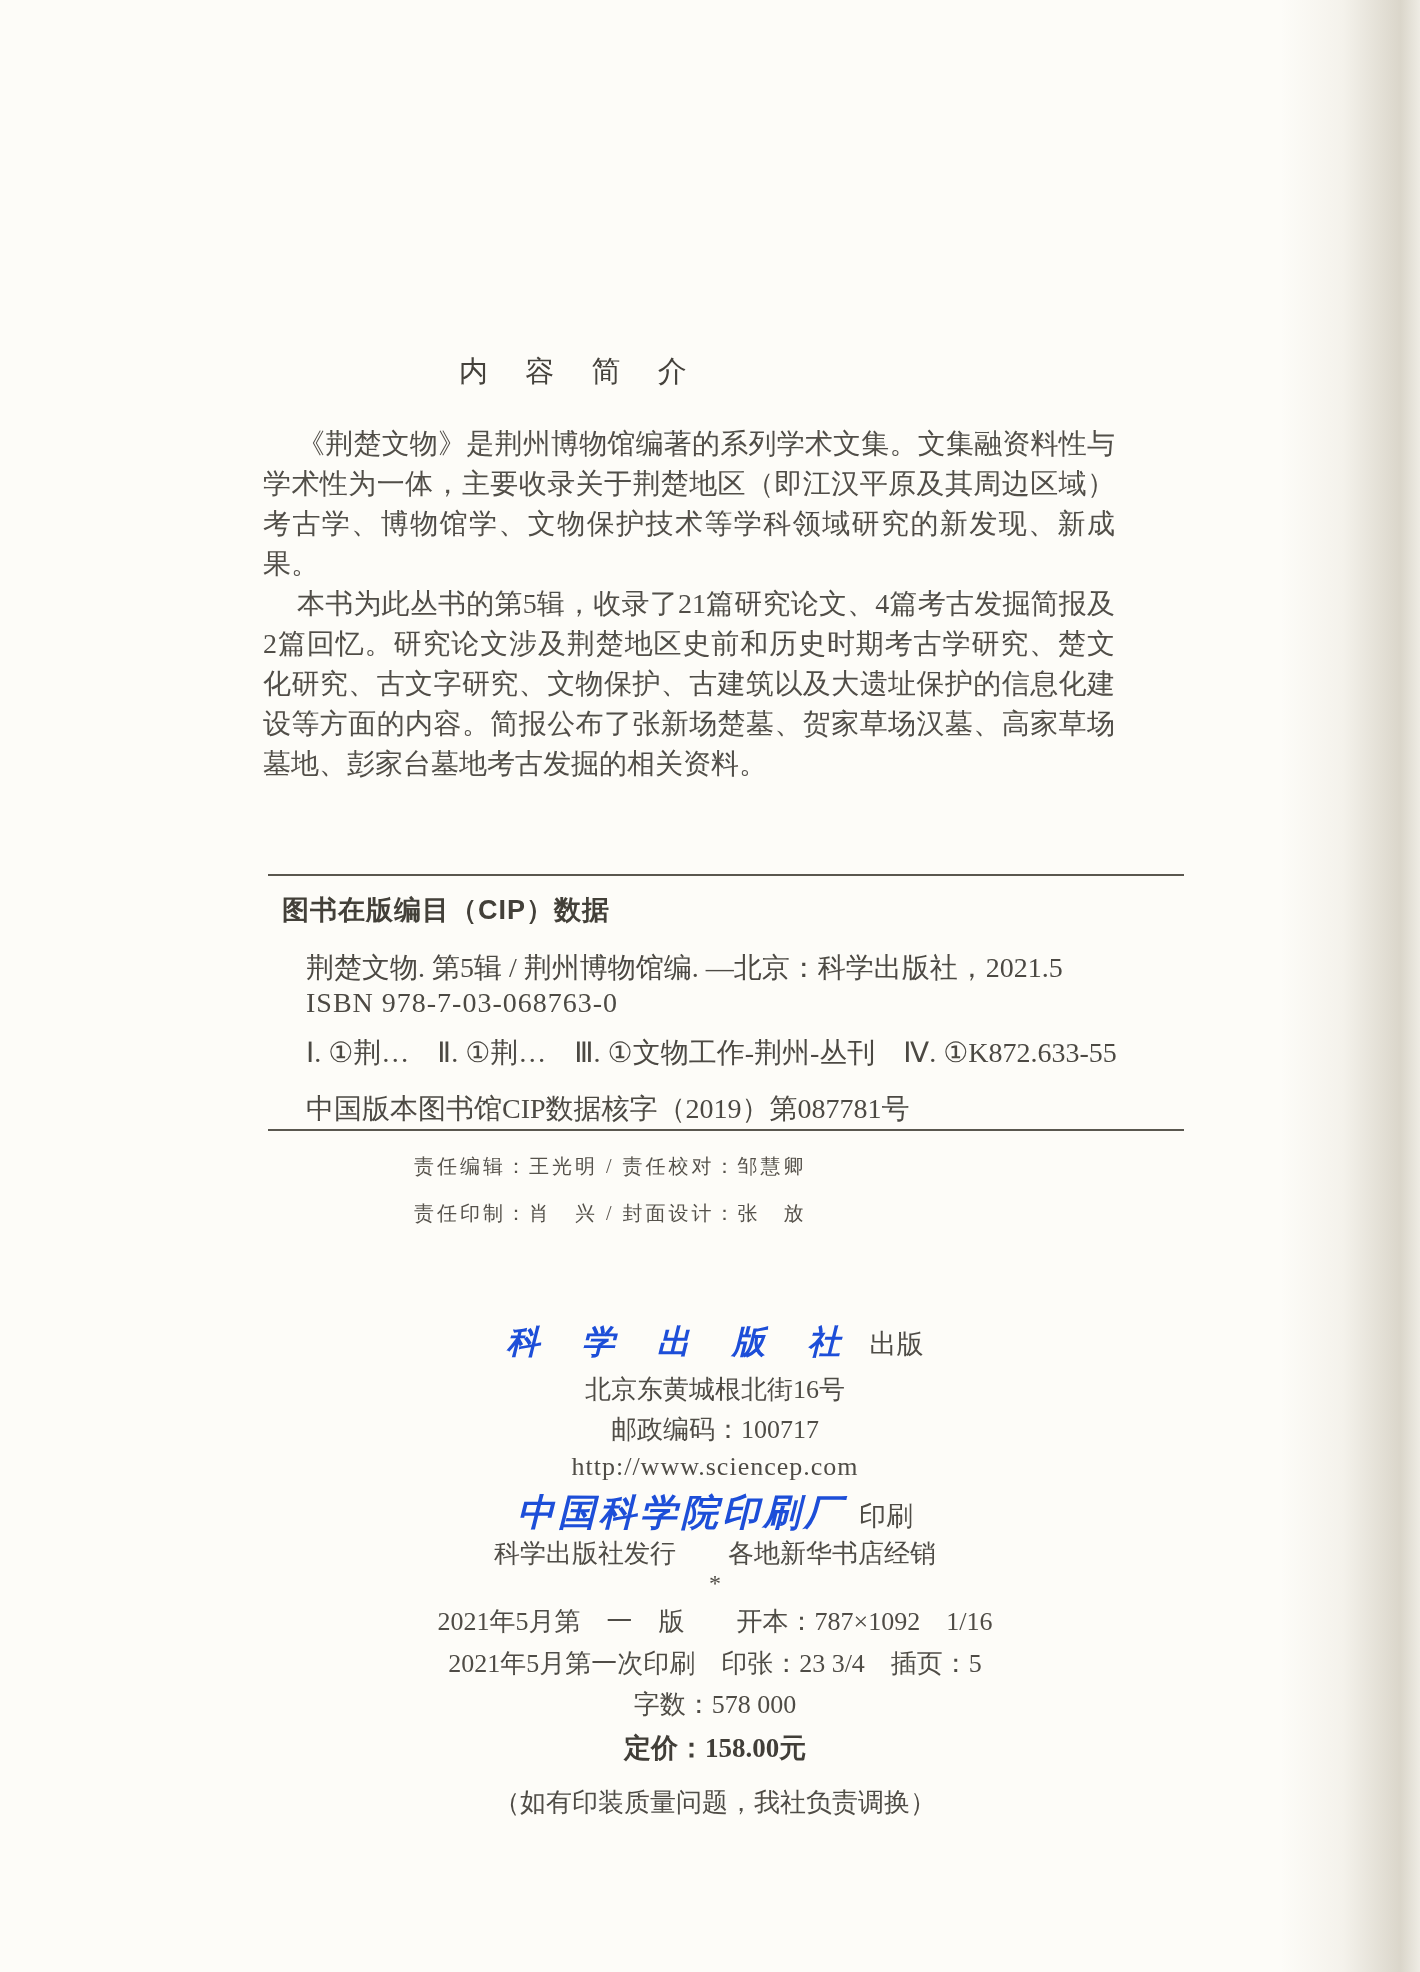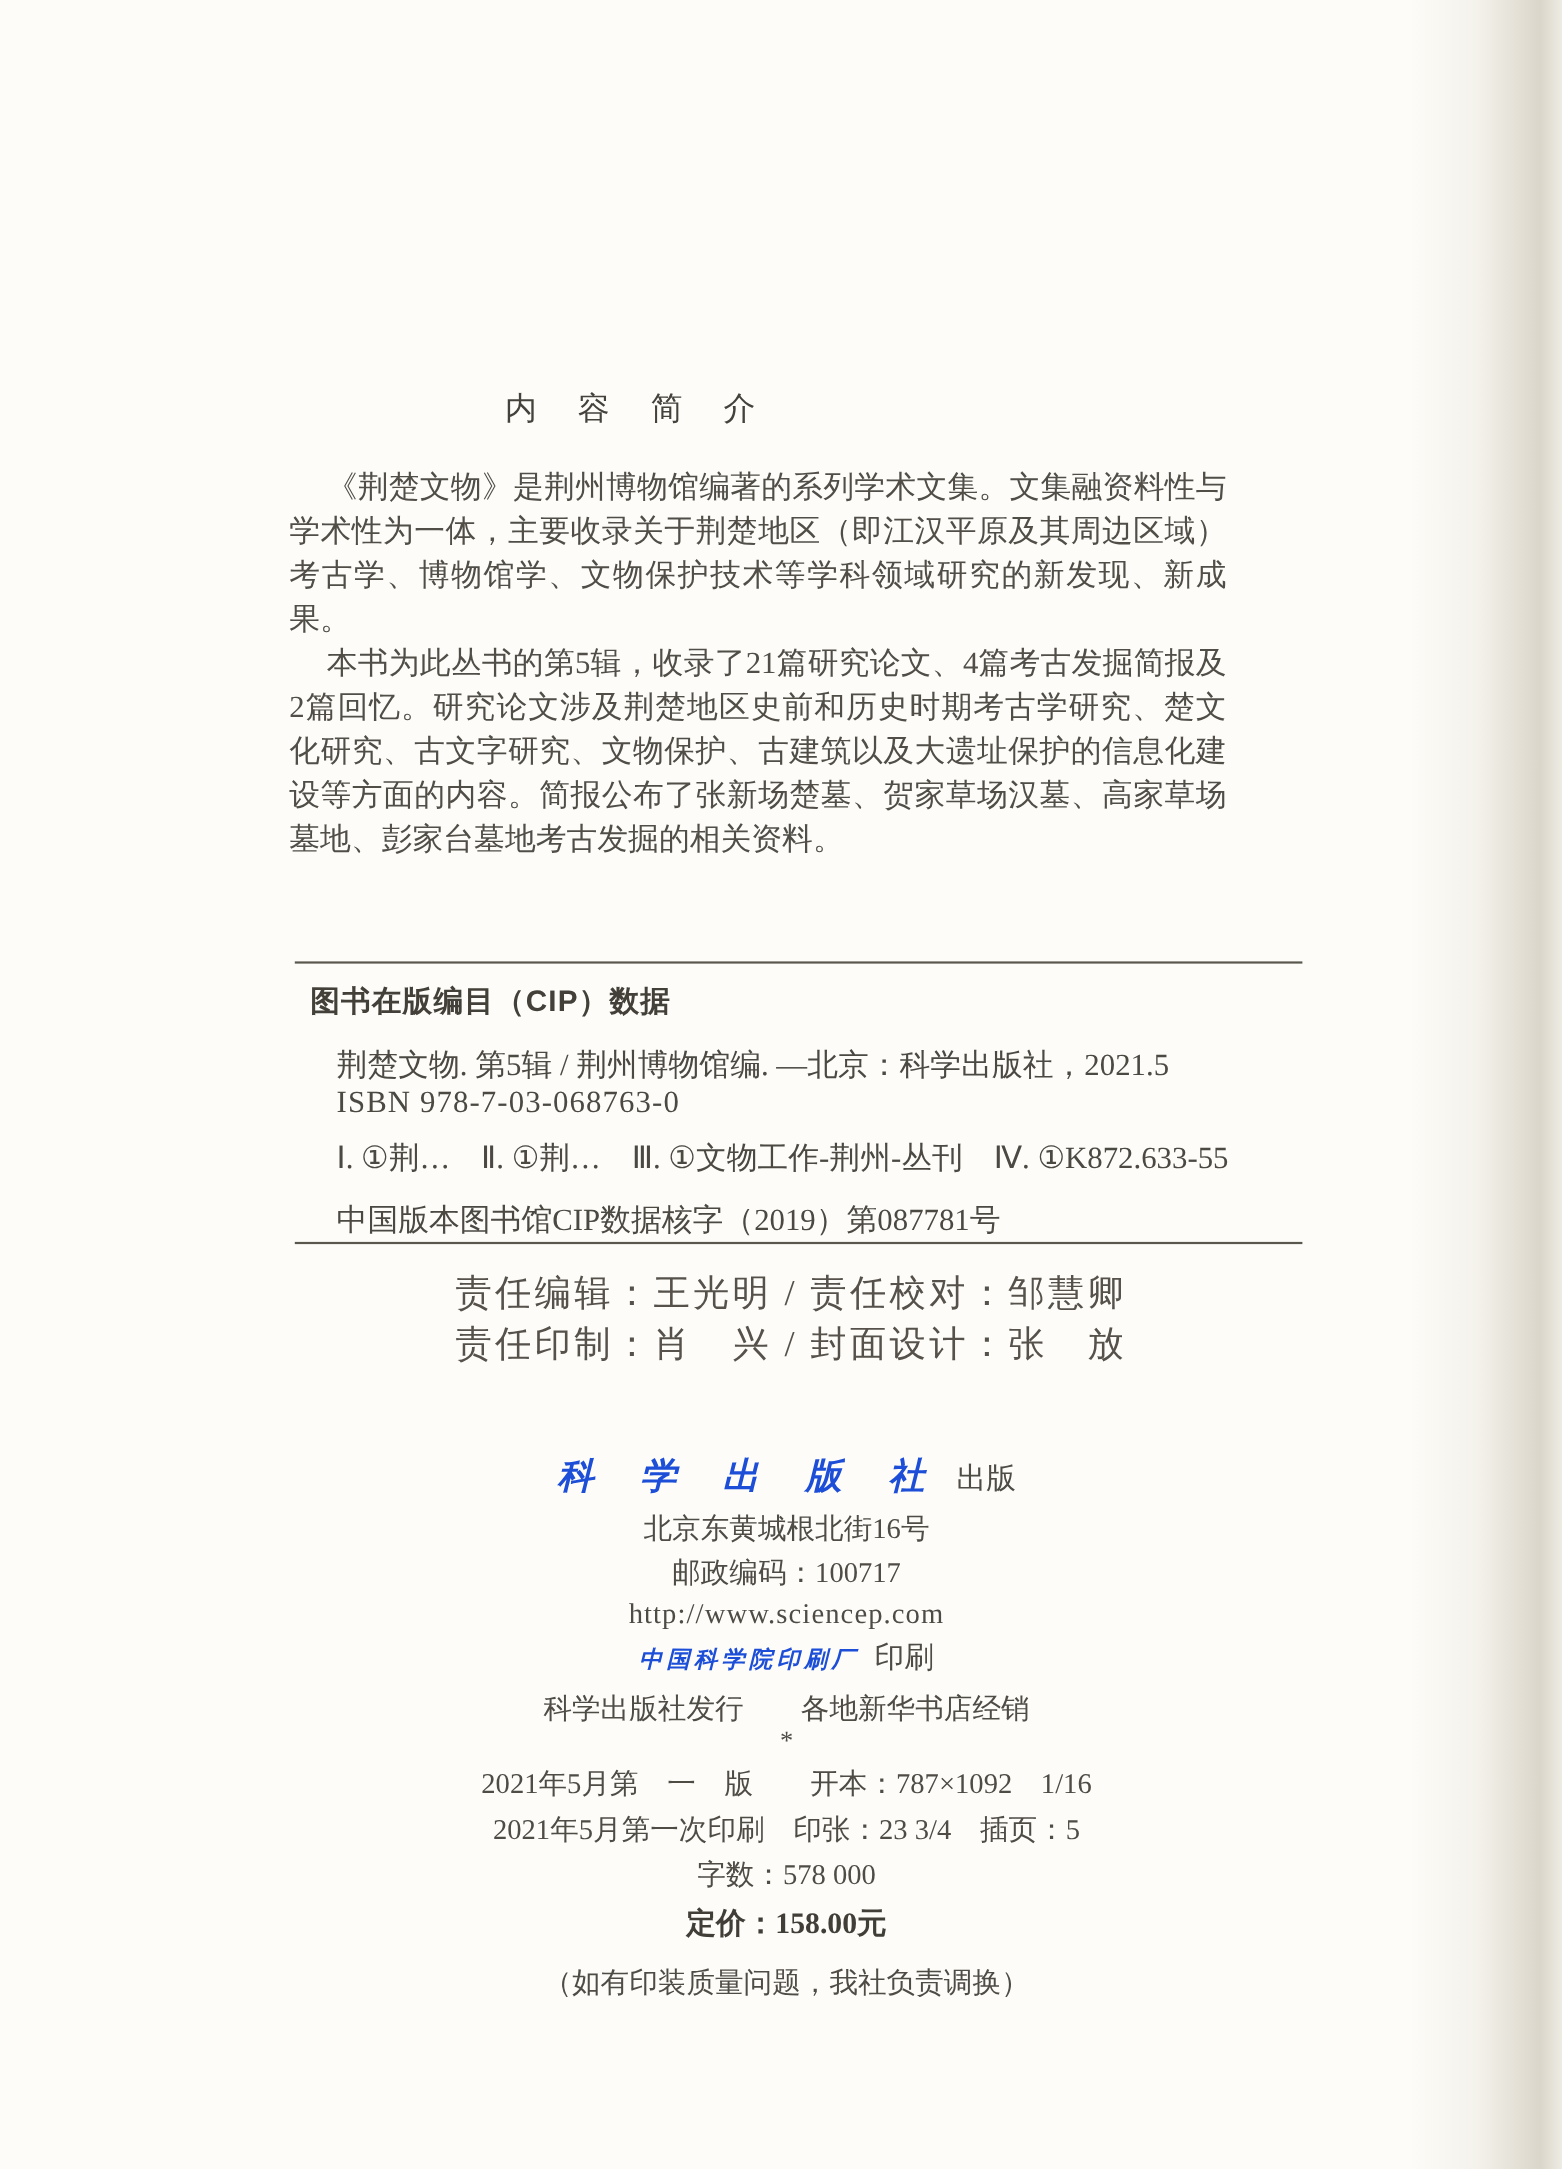--- a/index.html
+++ b/index.html
@@ -72,21 +72,21 @@
     white-space: nowrap;
   }
   .cip-entry  { top: 949px; }
   .cip-isbn   { top: 987px; letter-spacing: 1px; }
   .cip-class  { top: 1034px; }
   .cip-record { top: 1090px; }
 
   .staff-line {
     position: absolute;
     left: 414px;
-    font-size: 33px;
+    font-size: 20px;
     letter-spacing: 3px;
     color: #56524b;
   }
   .staff-1 { top: 1153px; }
   .staff-2 { top: 1200px; }
 
   .center-line {
     position: absolute;
     left: 248px;
     width: 934px;
@@ -94,21 +94,21 @@
     font-size: 26px;
     color: #4f4c46;
     white-space: nowrap;
   }
   .calli {
     font-weight: bold;
     font-style: italic;
     color: #1d4ed8;
   }
   .pub-calli { font-size: 33px; letter-spacing: 17px; margin-right: 12px; }
-  .prn-calli { font-size: 21px; letter-spacing: 4px; margin-right: 14px; }
+  .prn-calli { font-size: 37px; letter-spacing: 4px; margin-right: 14px; }
   .role-suffix { font-size: 27px; }
 
   .l-publisher    { top: 1320px; }
   .l-address      { top: 1372px; }
   .l-postcode     { top: 1412px; }
   .l-website      { top: 1452px; letter-spacing: 1px; }
   .l-printer      { top: 1488px; }
   .l-distribution { top: 1536px; }
   .l-star         { top: 1570px; font-size: 24px; }
   .l-edition      { top: 1604px; }

